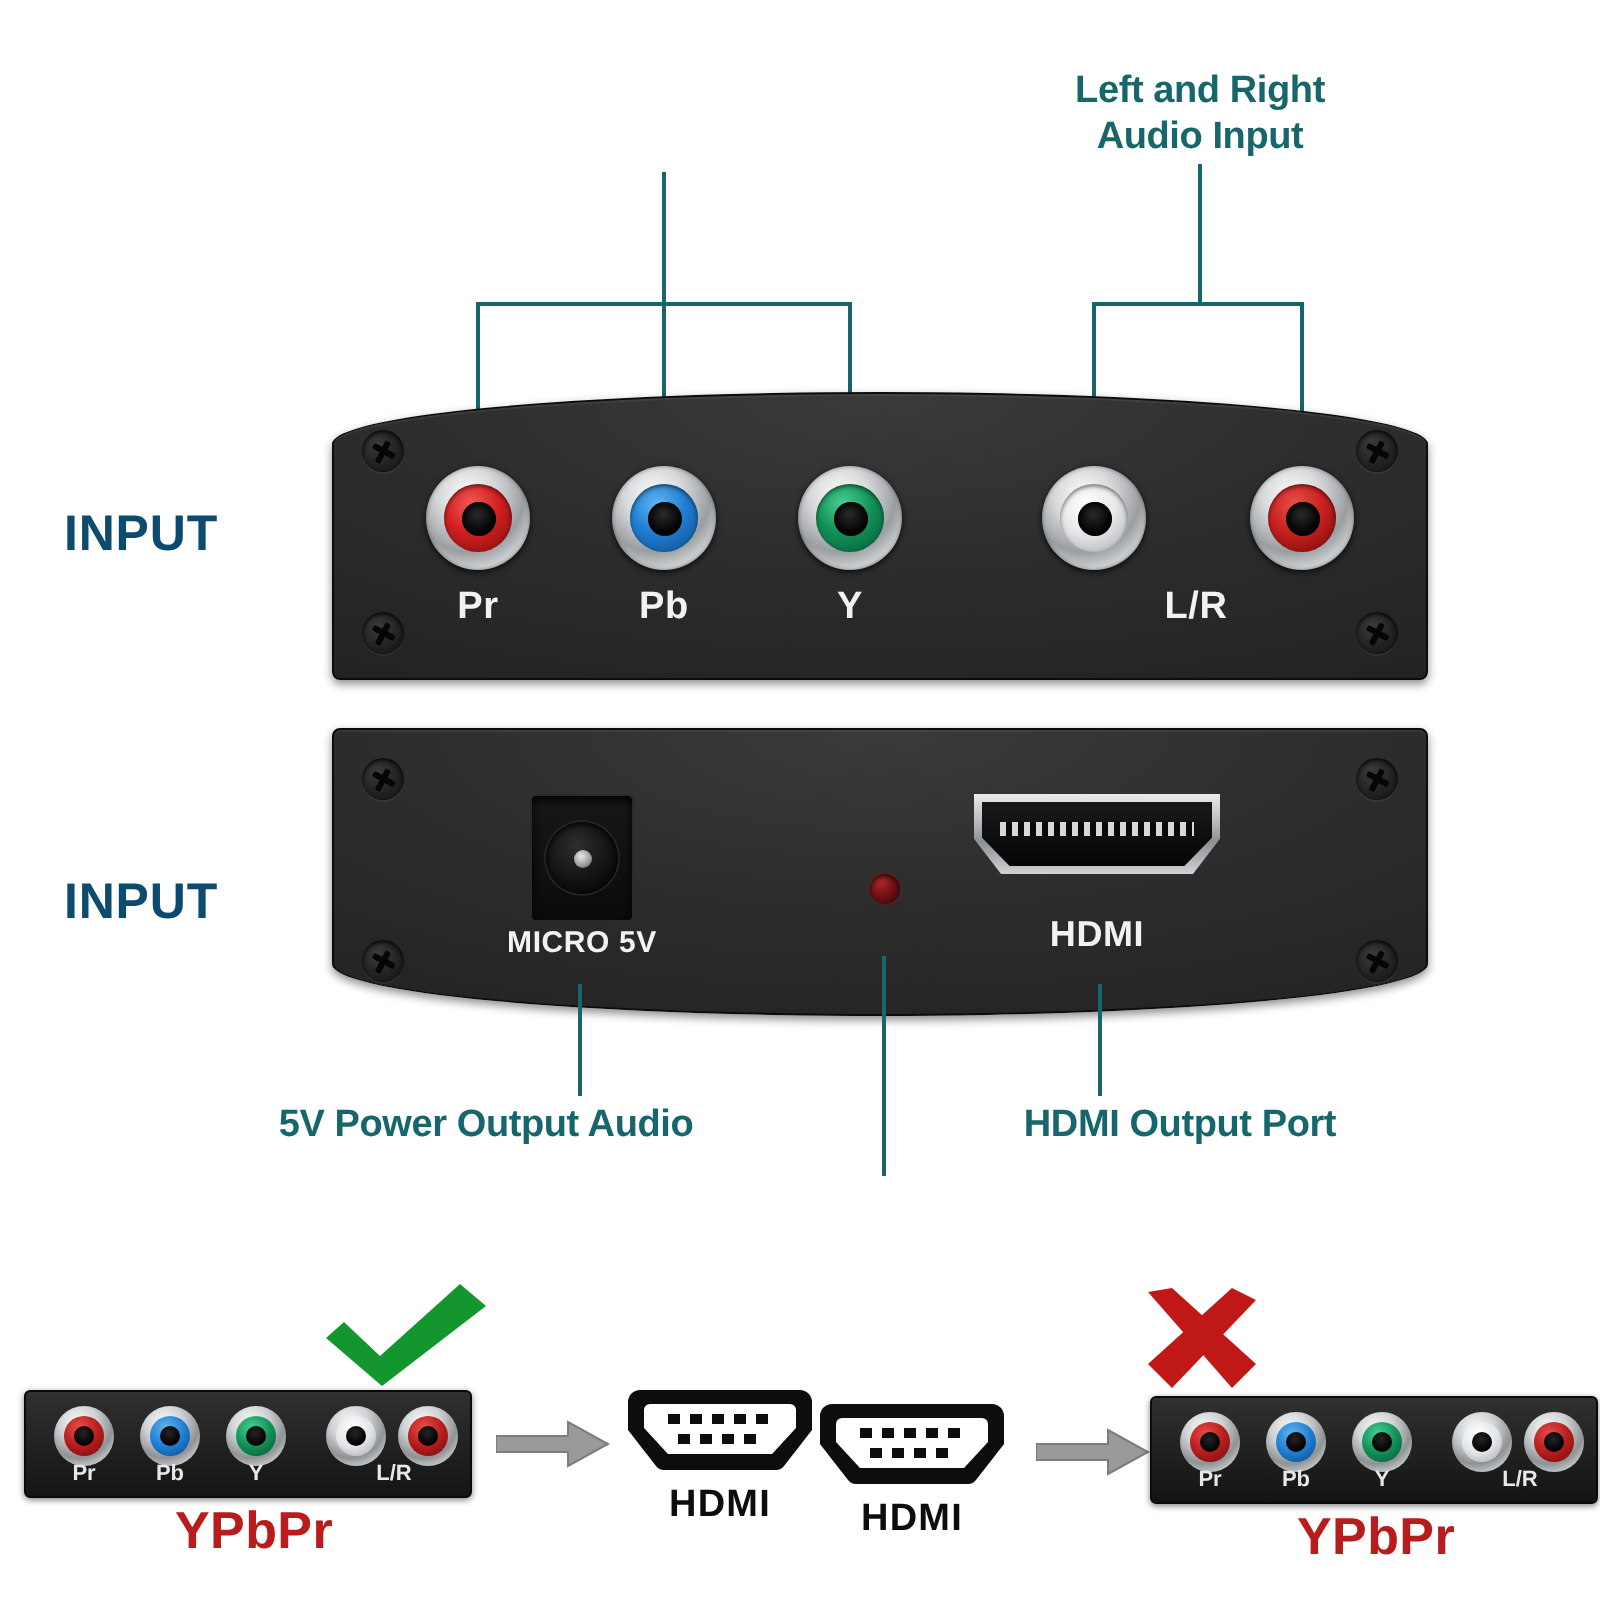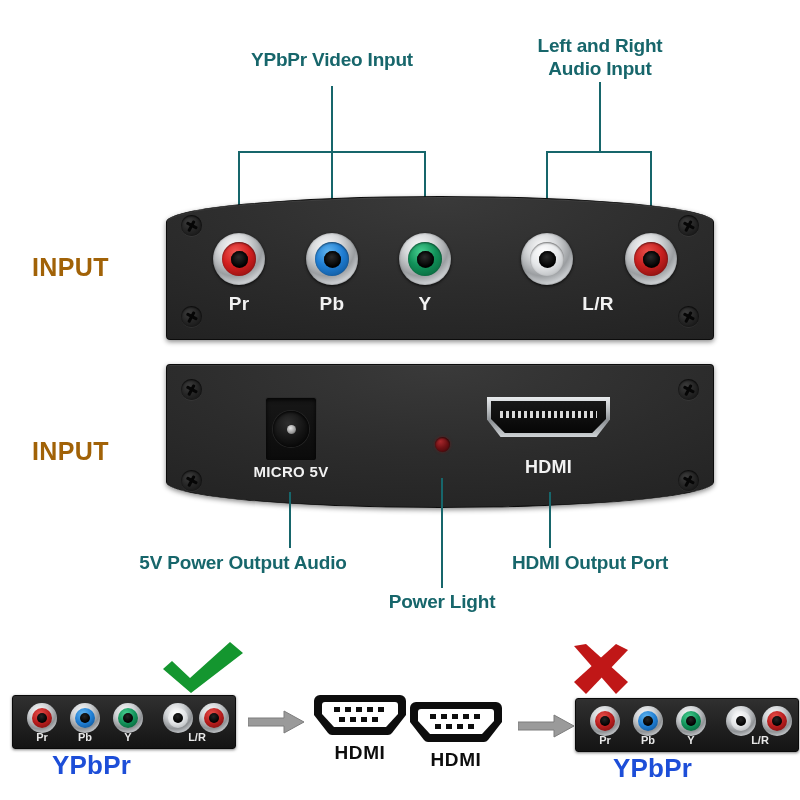--- a/index.html
+++ b/index.html
@@ -24,21 +24,21 @@
     white-space:pre-line;
   }
 
   
   .lead{background:#17666b;position:absolute;}
   .lead-v{width:2px;}
   .lead-h{height:2px;}
 
   
   .sidelabel{
-    color:#a16207;
+    color:#0c4a6e;
     font-weight:bold;
     font-size:25px;
     letter-spacing:0.4px;
   }
 
   
   .panel{
     position:absolute;
     background:
       radial-gradient(ellipse 120% 160% at 50% 0%, #3a3a3a 0%, #2c2c2c 40%, #222 75%, #191919 100%);
@@ -145,34 +145,33 @@
     display:flex;align-items:center;justify-content:center;
   }
   .mrca .mhole{
     width:10px;height:10px;border-radius:50%;
     background:radial-gradient(circle at 45% 35%,#242424 0%,#000 70%);
   }
   .mlabel{
     position:absolute;color:#e8e8e8;font-weight:bold;font-size:11px;text-align:center;
   }
   .bigname{
-    position:absolute;color:#1d4ed8;font-weight:bold;font-size:26px;
-    letter-spacing:0.2px;text-align:left;
+    position:absolute;color:#b91c1c;font-weight:bold;font-size:26px;
+    letter-spacing:0.2px;text-align:center;
   }
   .hdmiword{
     position:absolute;color:#0d0d0d;font-weight:bold;font-size:19px;
     letter-spacing:0.6px;text-align:center;
   }
 </style>
 </head>
 <body>
 
 <div class="stage">
 
-  <div class="abs callout" style="left:232px;top:48px;width:200px;">YPbPr Video Input</div>
 
   <div class="abs callout" style="left:505px;top:34px;width:190px;">Left and Right
 Audio Input</div>
 
   <div class="lead lead-v abs" style="left:331px;top:86px;height:66px;"></div>
   <div class="lead lead-h abs" style="left:238px;top:151px;width:188px;"></div>
   <div class="lead lead-v abs" style="left:238px;top:151px;height:72px;"></div>
   <div class="lead lead-v abs" style="left:331px;top:151px;height:70px;"></div>
   <div class="lead lead-v abs" style="left:424px;top:151px;height:68px;"></div>
 
@@ -251,21 +250,20 @@
     </div>
     <div class="jacklabel" style="left:325px;top:92px;width:113px;font-size:18px;">HDMI</div>
   </div>
 
   <div class="lead lead-v abs" style="left:289px;top:492px;height:56px;"></div>
   <div class="lead lead-v abs" style="left:441px;top:478px;height:110px;"></div>
   <div class="lead lead-v abs" style="left:549px;top:492px;height:56px;"></div>
 
   <div class="abs callout" style="left:118px;top:551px;width:250px;">5V Power Output Audio</div>
 
-  <div class="abs callout" style="left:372px;top:590px;width:140px;">Power Light</div>
 
   <div class="abs callout" style="left:490px;top:551px;width:200px;text-align:center;">HDMI Output Port</div>
 
   <svg class="abs" style="left:158px;top:640px;" width="90" height="56" viewBox="0 0 90 56">
     <path d="M5 29 L14 21 L32 38 L72 2 L85 13 L33 53 Z" fill="#14962f"></path>
   </svg>
 
   <div class="minipanel" style="left:12px;top:695px;width:222px;height:52px;">
     <div class="mrca" style="left:14px;top:7px;">
       <div class="mring" style="background:radial-gradient(circle at 40% 30%,#e8504b 0%,#b81d1d 50%,#6d0b0b 100%);">

